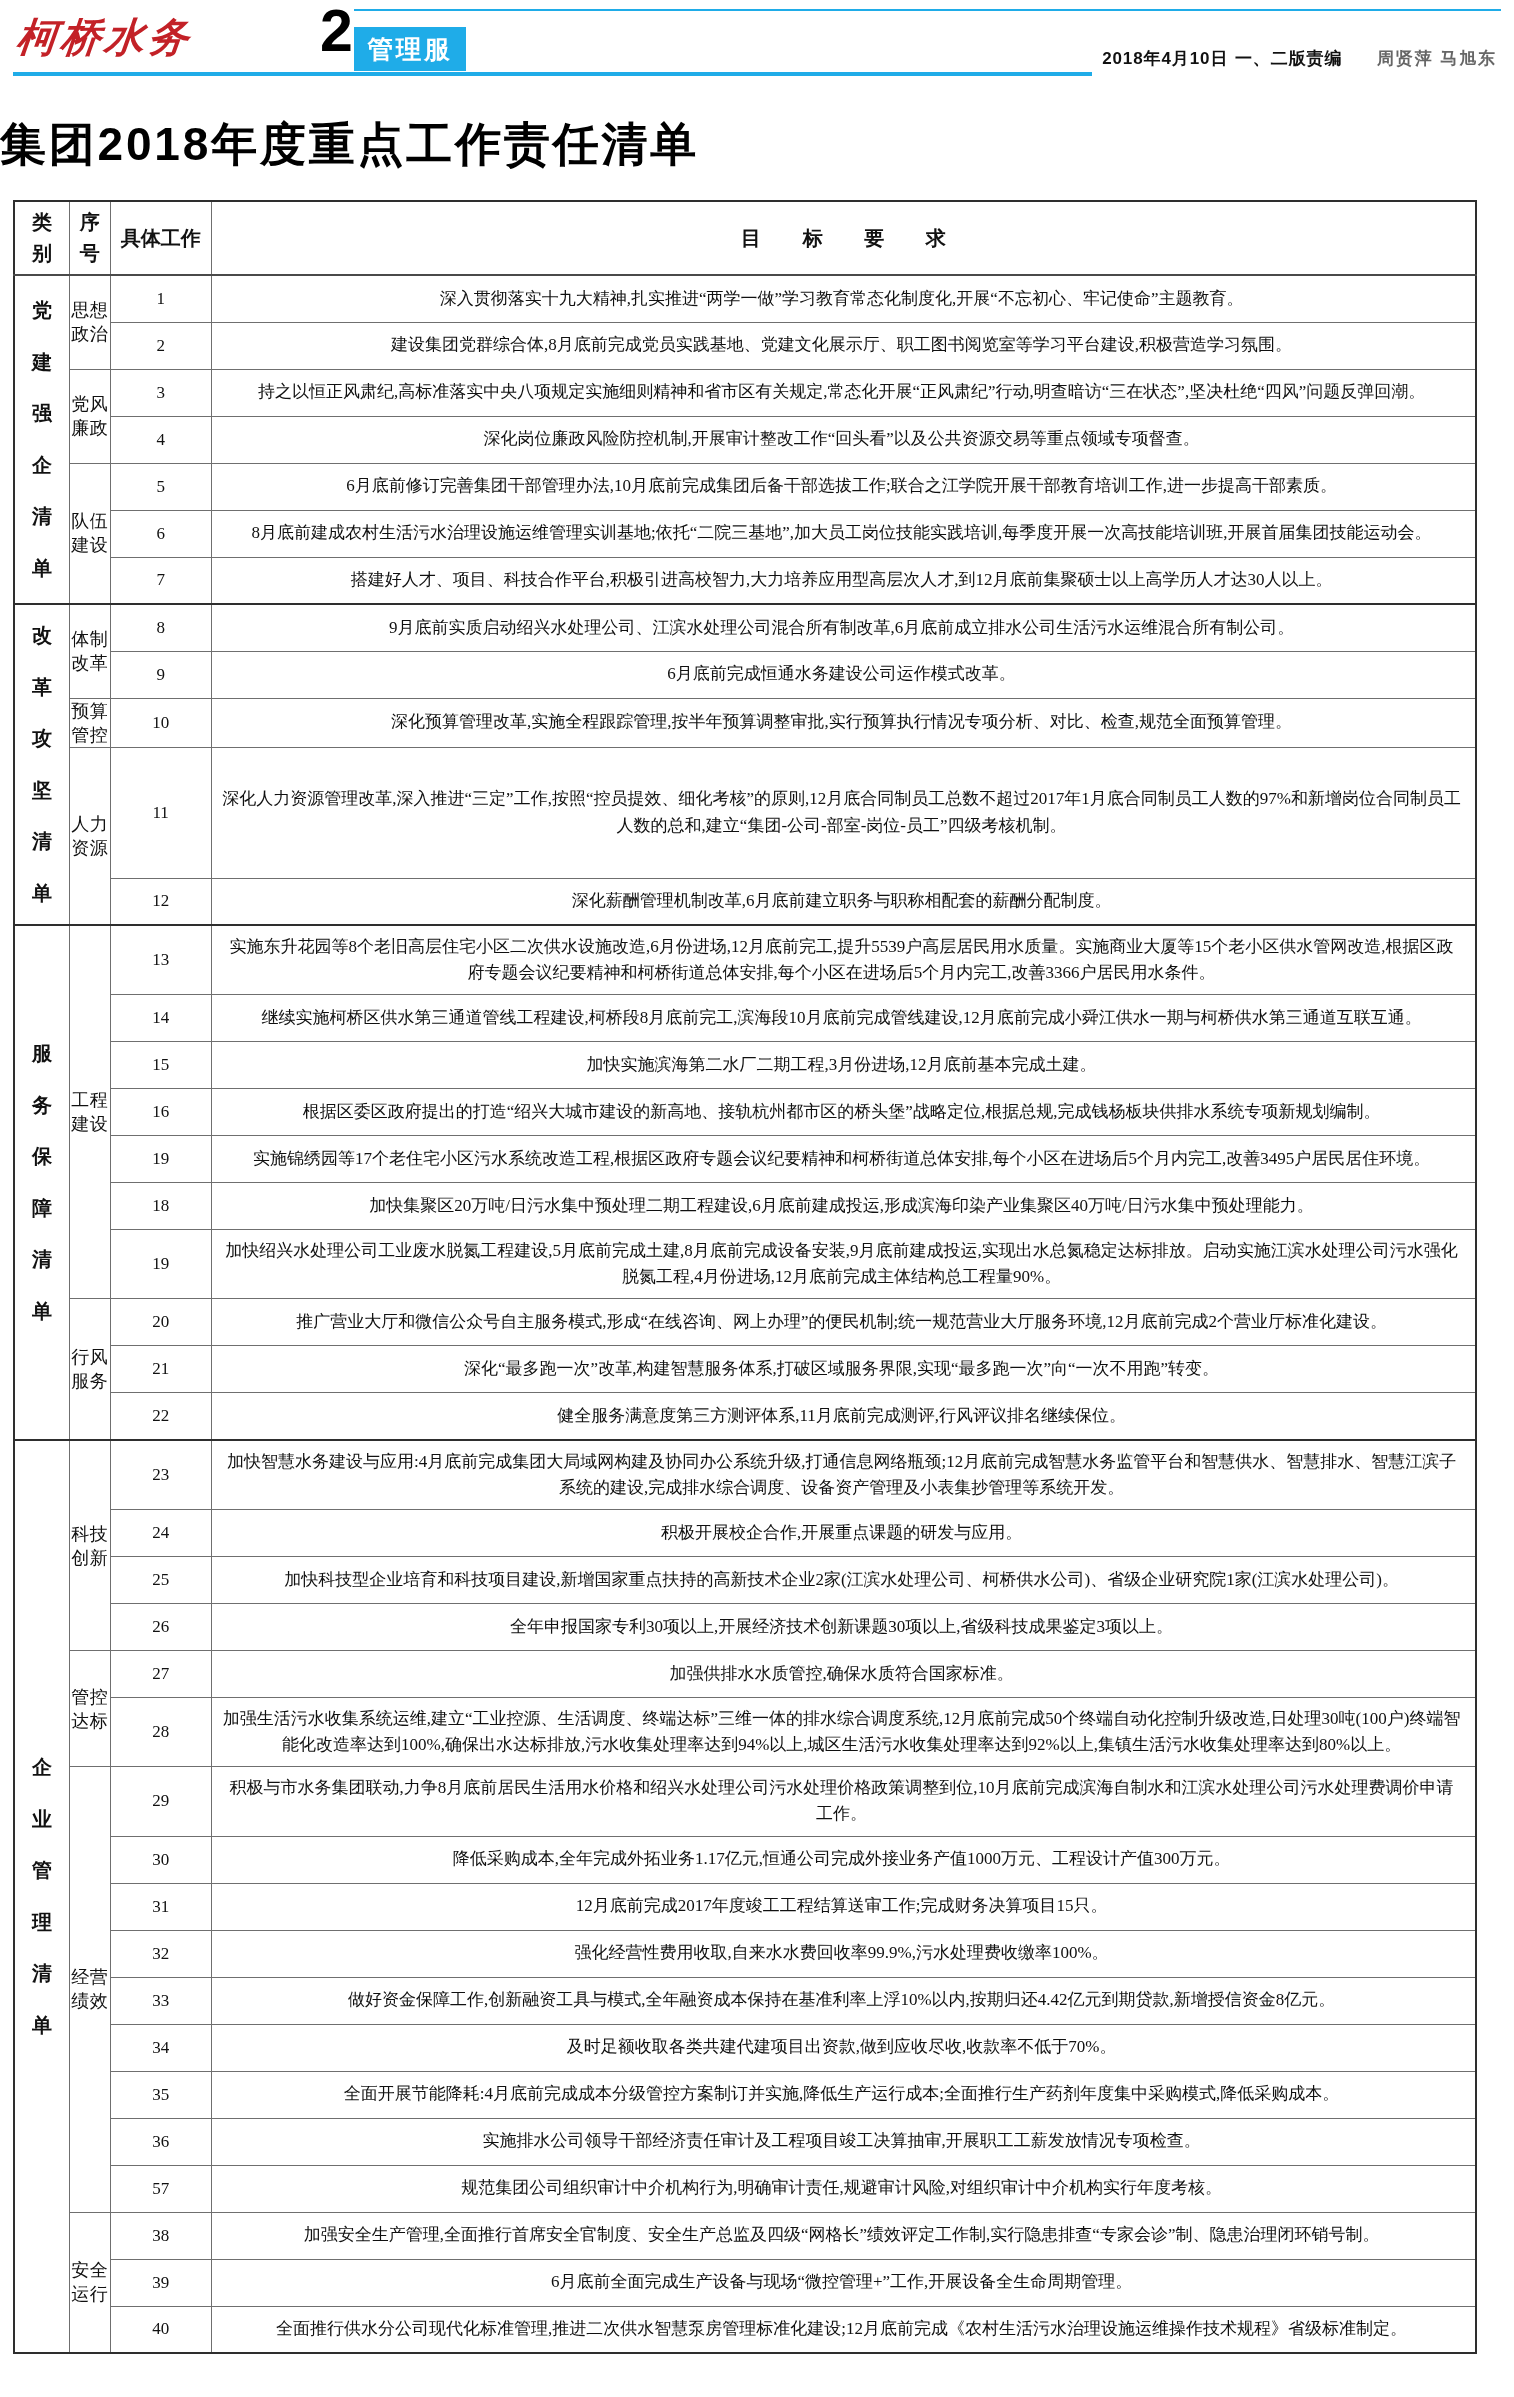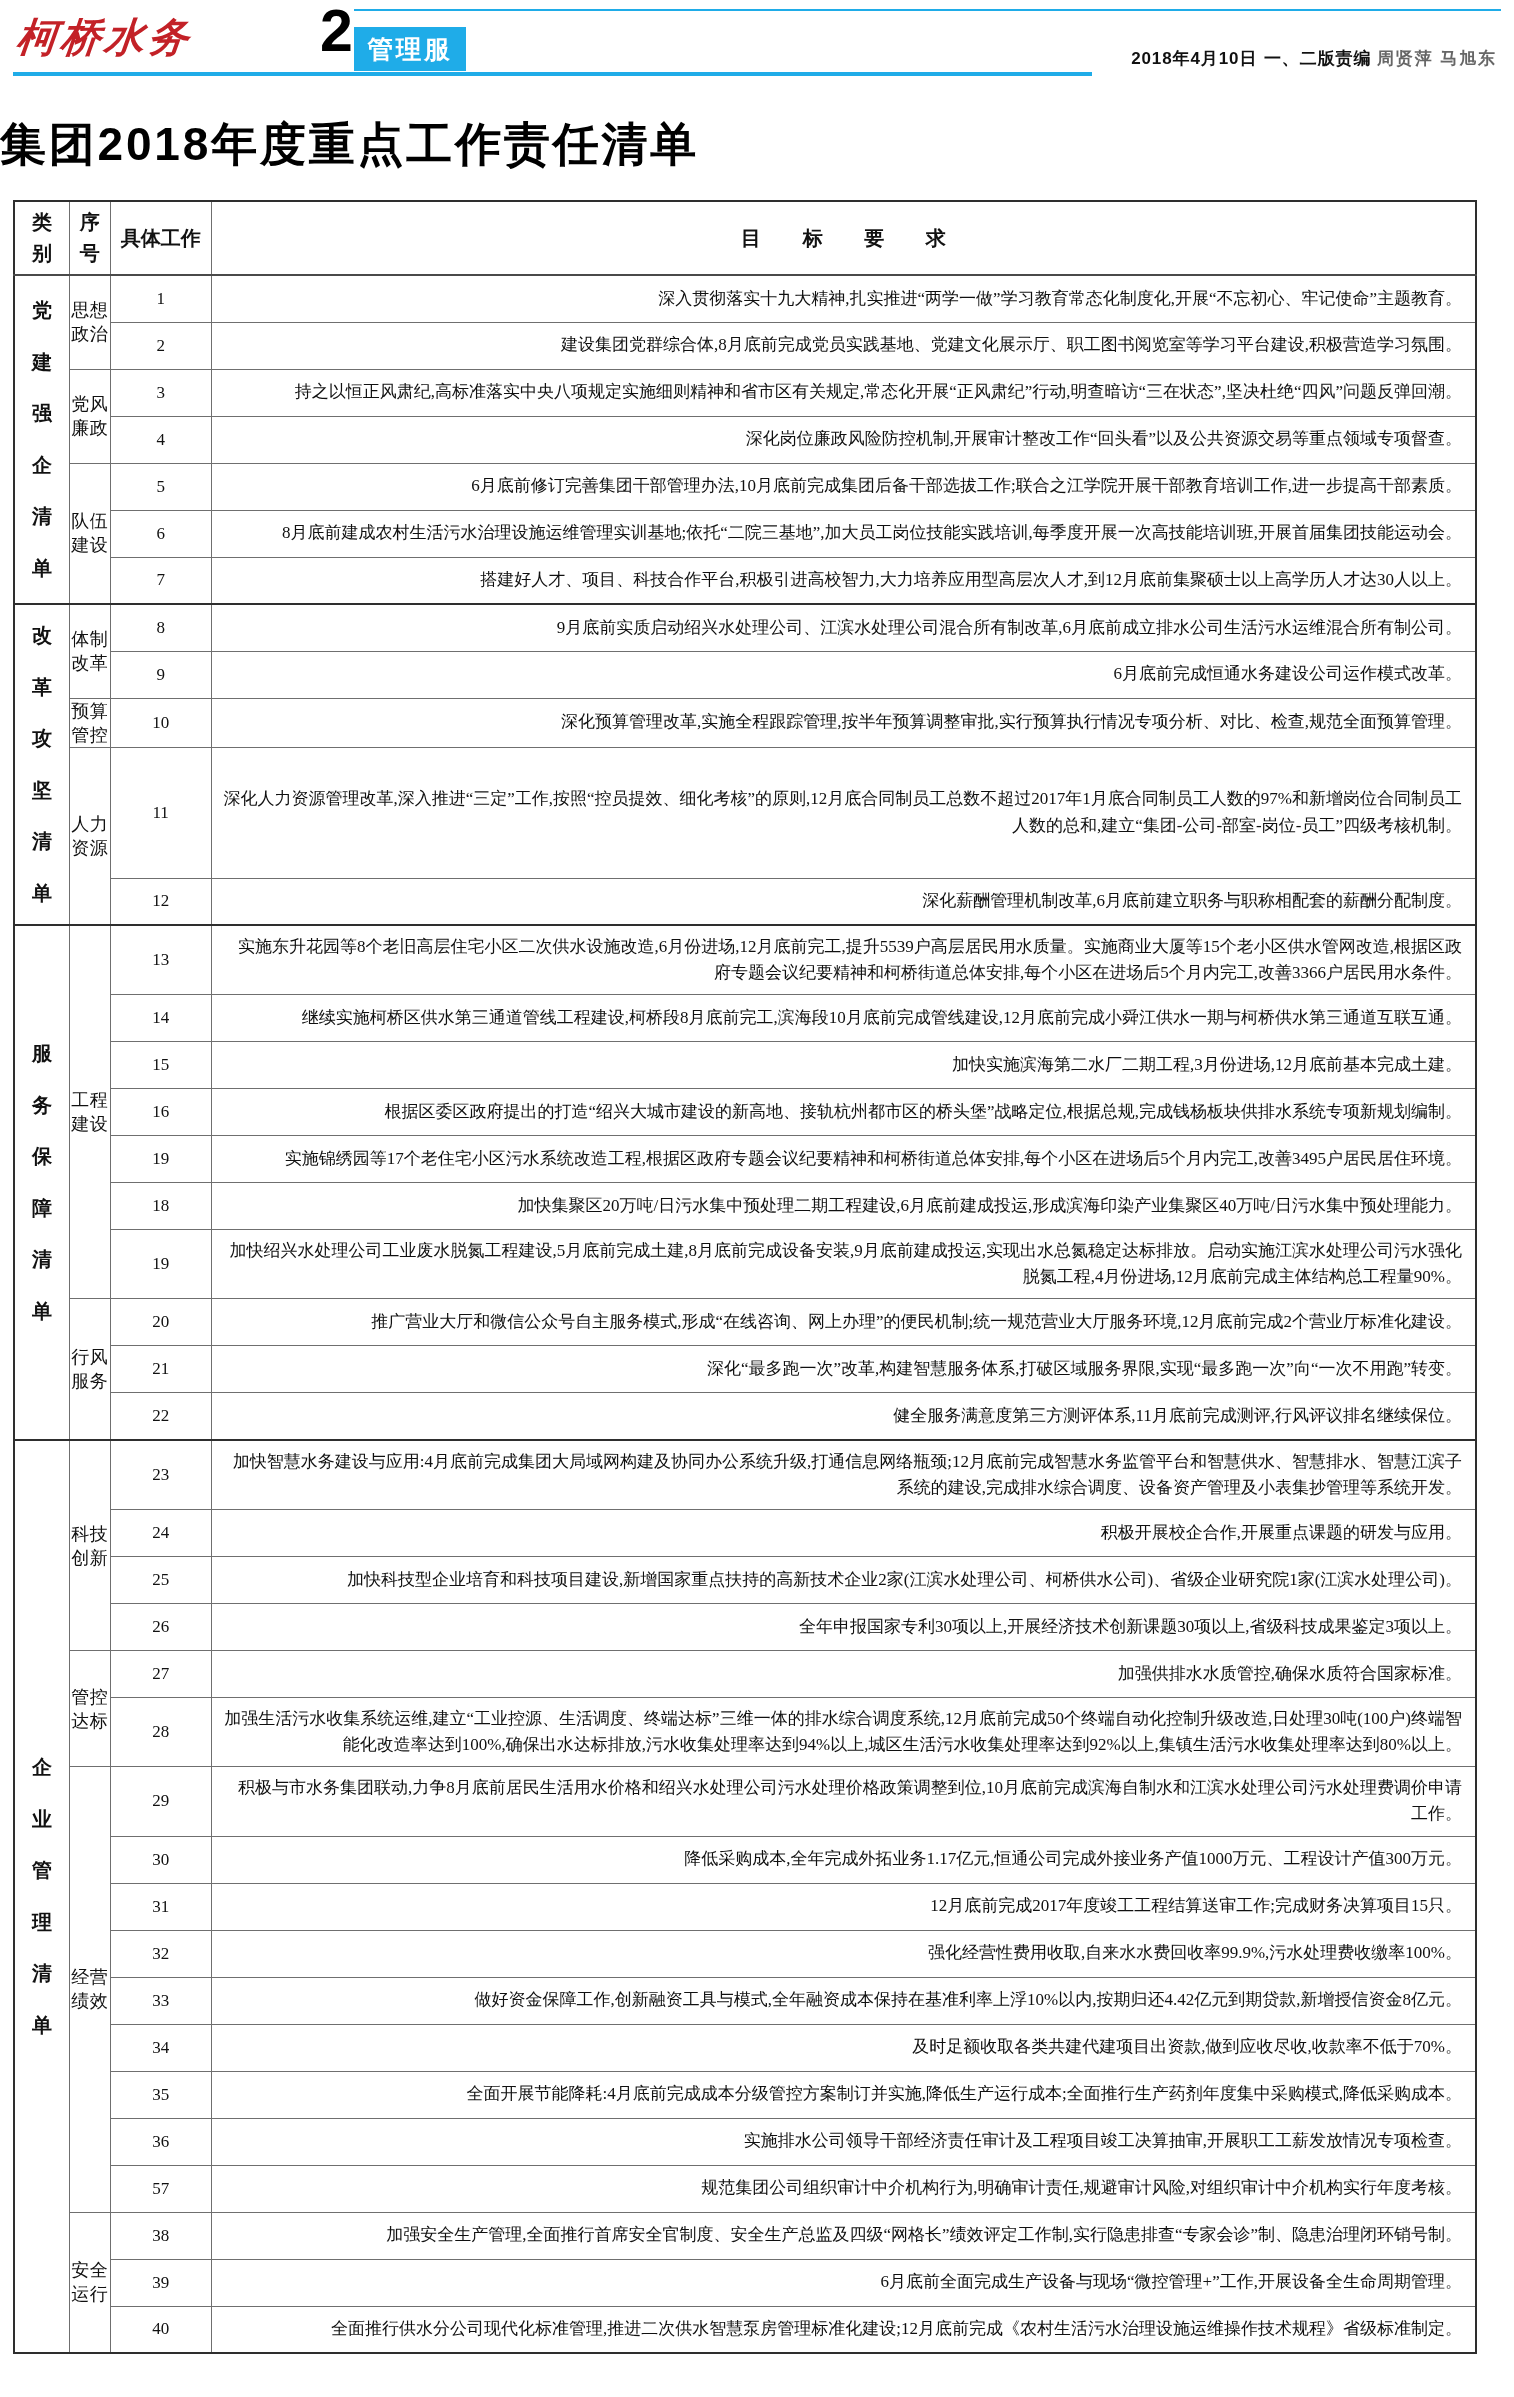--- a/index.html
+++ b/index.html
@@ -27,21 +27,21 @@
     font-family:"Liberation Sans","DejaVu Sans",sans-serif;
     font-weight:bold; font-size:25.6px; line-height:44px; letter-spacing:2.8px;
   }
   .topline { position:absolute; left:354px; right:13.2px; top:8.5px; height:2.8px; background:#1face8; }
   .mainrule { position:absolute; left:13.2px; top:72px; width:1079px; height:3.8px; background:#1face8; }
   .dateline {
     position:absolute; right:17px; top:47px;
     font-family:"Liberation Sans","DejaVu Sans",sans-serif;
     font-weight:bold; font-size:17px; color:#111; letter-spacing:0.9px;
   }
-  .dateline .editors { color:#666; font-weight:bold; margin-left:0; letter-spacing:1.9px; }
+  .dateline .editors { color:#666; font-weight:bold; margin-left:29px; letter-spacing:1.9px; }
   .dateline .ed-label { margin-left:1px; }
   
   .page-title {
     margin:26.5px 0 24.6px 0; 
     font-family:"Liberation Sans","DejaVu Sans",sans-serif;
     font-weight:900; font-size:46px; letter-spacing:2.8px; color:#000;
   }
   
   table.task {
     width:1464px; margin:0 13.2px; border-collapse:collapse; table-layout:fixed;
@@ -70,21 +70,21 @@
   }
   td.no-cell {
     text-align:center; font-size:17px; color:#111; height:47px;
     font-family:"Liberation Serif","DejaVu Serif",serif;
   }
   td.work-cell {
     text-align:center; font-size:18px; color:#111; letter-spacing:0.5px;
   }
   td.target-cell {
     padding:7.6px 13.2px 7.6px 9.5px; font-size:17px; line-height:26.5px; color:#101010;
-    text-align:right;
+    text-align:center;
   }
 </style>
 </head>
 <body>
 
 <div class="masthead">
   <div class="topline"></div>
   <div class="logo">柯桥水务</div>
   <div class="pageno">2</div>
   <div class="section-box">管理服务</div>

